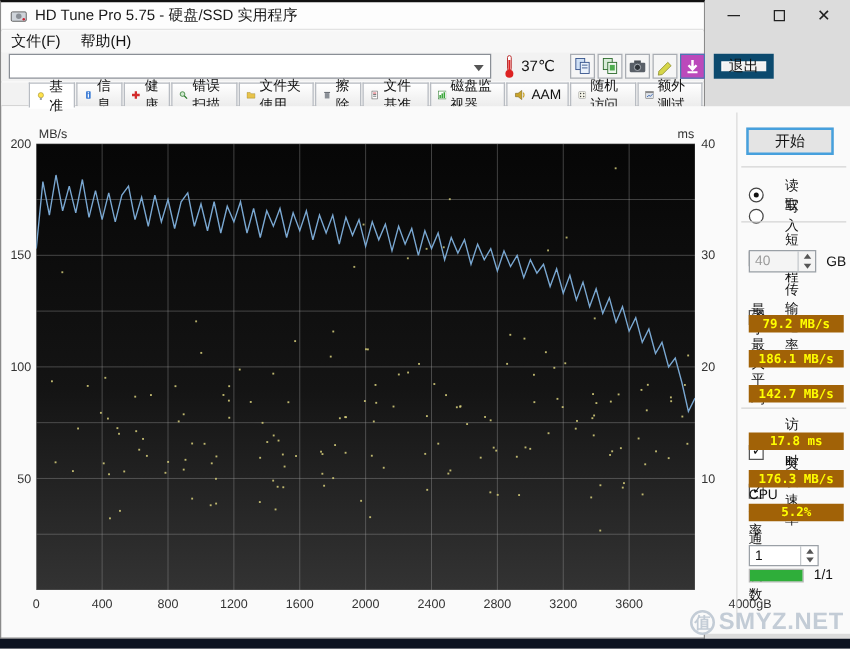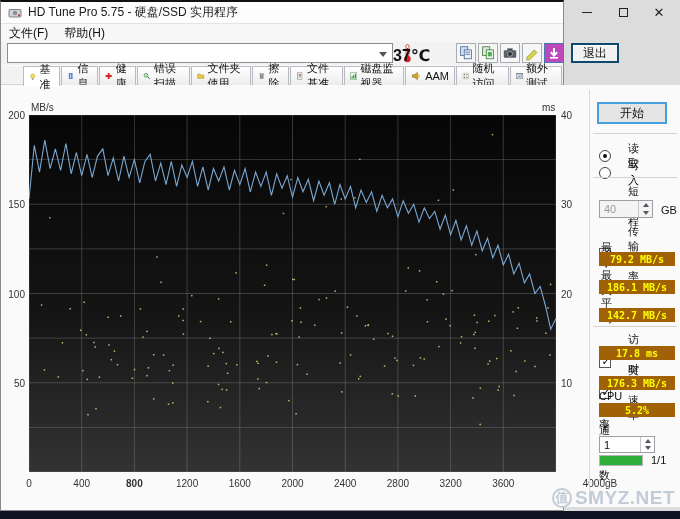--- a/index.html
+++ b/index.html
@@ -14,23 +14,23 @@
   #btn-min span.bar { width:10px; height:1px; background:#222; display:block; }
   #btn-max span.box { width:9px; height:9px; border:1px solid #222; display:block; }
   #menubar { position:absolute; left:0; top:23px; width:100%; height:17px; background:#f7f7f7; display:flex; align-items:center; font-size:12px; }
   .menu-item { padding:0 8px; height:100%; display:flex; align-items:center; }
 
   
   #toolbar { position:absolute; left:0; top:40px; width:100%; height:23px; background:#f2f2f2; }
   #drive-select { position:absolute; left:6px; top:1px; width:386px; height:20px; background:#fff; border:1px solid #8a8f96; font-size:11px; display:flex; align-items:center; padding-left:5px; font-family:"DejaVu Sans Mono","Liberation Mono",monospace; }
   #drive-arrow { position:absolute; right:5px; top:8px; width:0; height:0; border-left:4px solid transparent; border-right:4px solid transparent; border-top:5px solid #555; }
   #temp-icon { position:absolute; left:400px; top:1px; }
-  #temp-text { position:absolute; left:392px; top:4px; font-size:16px; font-weight:bold; }
+  #temp-text { position:absolute; left:416px; top:4px; font-size:12px; font-weight:normal; }
   .toolbtn { position:absolute; top:1px; width:20px; height:20px; border:1px solid #a9adb3; background:#f6f6f6; display:flex; align-items:center; justify-content:center; }
-  #exit-button { position:absolute; left:570px; top:1px; width:48px; height:20px; border:2px solid #0c4a6e; background:#f2f2f2; box-shadow:inset 1px 1px 0 #fff; font-size:12px; display:flex; align-items:center; justify-content:center; }
+  #exit-button { position:absolute; left:570px; top:1px; width:48px; height:20px; border:6px solid #0c4a6e; background:#f2f2f2; box-shadow:inset 1px 1px 0 #fff; font-size:12px; display:flex; align-items:center; justify-content:center; }
 
   
   #tabbar { position:absolute; left:0; top:64px; width:100%; height:19px; background:#f2f2f2; border-bottom:1px solid #d5d5d5; display:flex; padding-left:22px; }
   .tab { display:flex; align-items:center; gap:3px; padding:0 5px; font-size:11px; border:1px solid #b8bcc2; border-bottom:none; background:linear-gradient(#ffffff,#ececec); margin-right:1px; height:19px; }
   .tab.selected { background:#fff; height:20px; position:relative; z-index:2; box-shadow:0 1px 0 #fff; }
 
   
   #content { position:absolute; left:1px; top:83px; width:678px; height:422px; background:#fafafa; }
   #plot { position:absolute; left:28px; top:113px; width:527px; height:357px; background:linear-gradient(#060606,#141414 55%,#333); }
   #plot svg { display:block; width:100%; height:100%; }
@@ -423,21 +423,21 @@
       <span class="tick left" style="left: 2px; top: 108px;">200</span>
       <span class="tick left" style="left: 2px; top: 197.25px;">150</span>
       <span class="tick left" style="left: 2px; top: 286.5px;">100</span>
       <span class="tick left" style="left: 2px; top: 375.75px;">50</span>
       <span class="tick right" style="left: 560px; top: 108px;">40</span>
       <span class="tick right" style="left: 560px; top: 197.25px;">30</span>
       <span class="tick right" style="left: 560px; top: 286.5px;">20</span>
       <span class="tick right" style="left: 560px; top: 375.75px;">10</span>
       <span class="tick x" style="left: 6px; top: 476px;">0</span>
       <span class="tick x" style="left: 58.7px; top: 476px;">400</span>
-      <span class="tick x" style="left: 111.4px; top: 476px; font-weight: bold;">800</span>
+      <span class="tick x" style="left: 111.4px; top: 476px;">800</span>
       <span class="tick x" style="left: 164.1px; top: 476px;">1200</span>
       <span class="tick x" style="left: 216.8px; top: 476px;">1600</span>
       <span class="tick x" style="left: 269.5px; top: 476px;">2000</span>
       <span class="tick x" style="left: 322.2px; top: 476px;">2400</span>
       <span class="tick x" style="left: 374.9px; top: 476px;">2800</span>
       <span class="tick x" style="left: 427.6px; top: 476px;">3200</span>
       <span class="tick x" style="left: 480.3px; top: 476px;">3600</span>
       <span class="tick x" style="left: 533px; top: 476px; margin-left: 44px;">4000gB</span>
     </div>
 

